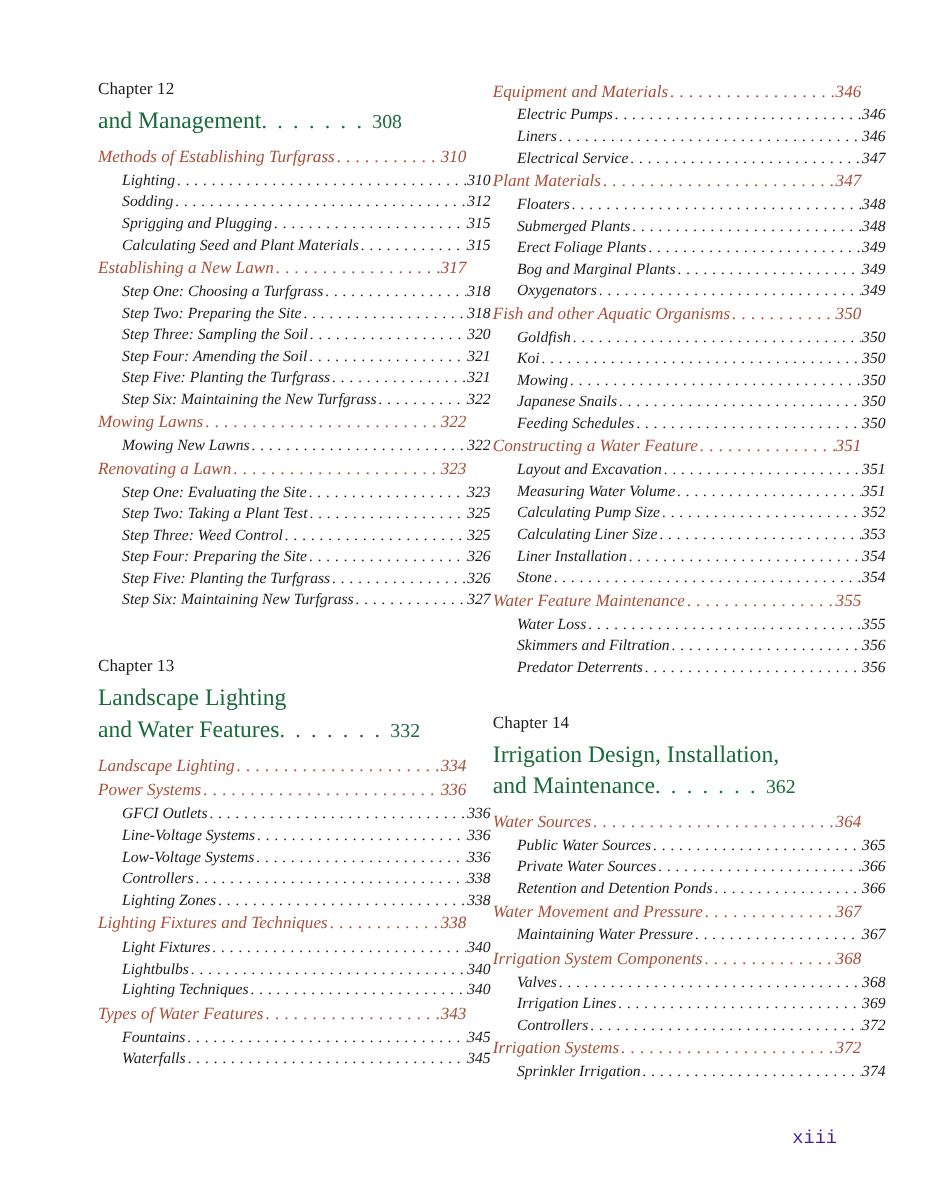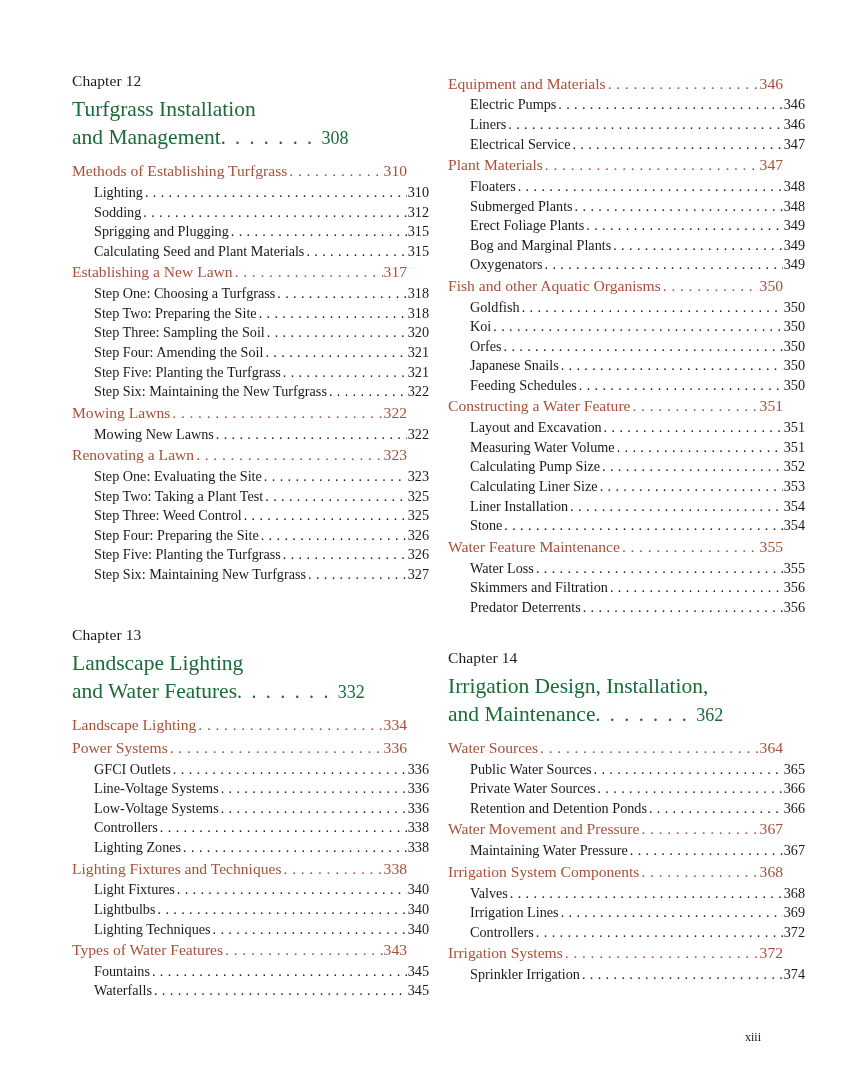--- a/index.html
+++ b/index.html
@@ -19,21 +19,21 @@
     position: absolute;
     left: 0; top: 0;
     width: 849px;
     height: 1087px;
   }
   .col {
     position: absolute;
     top: 72px;
     width: 335px;
   }
-  .col-left { left: 72px; }
+  .col-left { left: 89px; }
   .col-right { left: 448px; }
 
   .chapter-block { margin-bottom: 2px; }
   .chapter-label {
     font-family: "Liberation Serif", serif;
     font-size: 15.5px;
     color: #1a1a1a;
     margin-bottom: 5px;
     letter-spacing: 0.1px;
   }
@@ -56,20 +56,21 @@
   }
   .chapter-title .pg {
     font-size: 18px;
     color: #1b6b3a;
   }
 
   ul.toc {
     list-style: none;
     margin: 0;
     padding: 0;
+    font-style: italic;
   }
   li.entry {
     display: flex;
     align-items: baseline;
     width: 100%;
     line-height: 1.0;
   }
   li.level1 {
     font-size: 15.6px;
     color: #a8503a;
@@ -96,34 +97,33 @@
   li.level2 .leader::before { color: #1a1a1a; }
   .epage {
     flex: 0 0 auto;
     white-space: nowrap;
     text-align: right;
   }
   .folio {
     position: absolute;
     right: 88px;
     bottom: 42px;
-    font-size: 12px;
-    color: #0f172a;
-    font-family: Liberation Serif, serif;
+    font-size: 17px;
+    color: #4c1d95;
+    font-family: Liberation Mono, monospace;
   }
 </style>
 </head>
 <body>
 
 <div class="page">
   <div class="col col-left">
       <div class="chapter-block">
         <div class="chapter-label">Chapter 12</div>
         <div class="chapter-title">
-          <span class="line"><span>Turfgrass Installation</span></span>
           <span class="line"><span>and Management</span><span class="dots">. . . . . . . </span><span class="pg">308</span></span>
         </div>
         <div style="height: 6px;"></div>
         <ul class="toc">
           <li class="entry level1">
             <span class="etext">Methods of Establishing Turfgrass</span>
             <span class="leader"></span>
             <span class="epage">310</span>
           </li>
           <li class="entry level2">
@@ -372,21 +372,21 @@
             <span class="etext">Goldfish</span>
             <span class="leader"></span>
             <span class="epage">350</span>
           </li>
           <li class="entry level2">
             <span class="etext">Koi</span>
             <span class="leader"></span>
             <span class="epage">350</span>
           </li>
           <li class="entry level2">
-            <span class="etext">Orfes</span>
+            <span class="etext">Mowing</span>
             <span class="leader"></span>
             <span class="epage">350</span>
           </li>
           <li class="entry level2">
             <span class="etext">Japanese Snails</span>
             <span class="leader"></span>
             <span class="epage">350</span>
           </li>
           <li class="entry level2">
             <span class="etext">Feeding Schedules</span>

